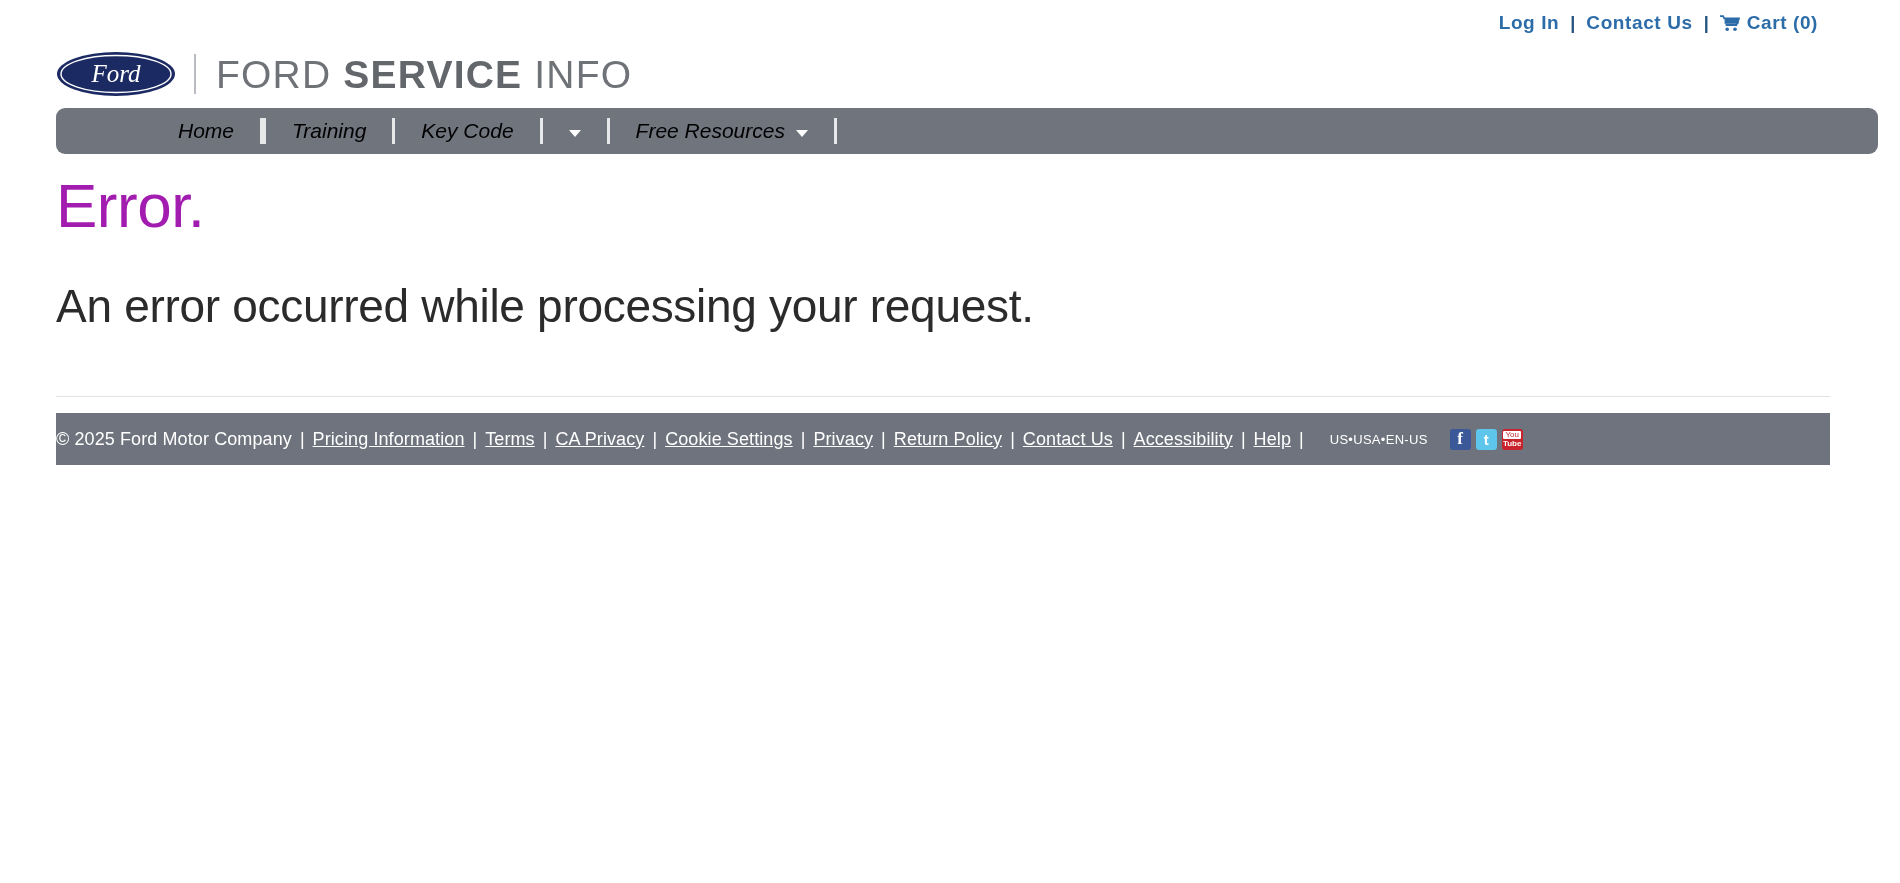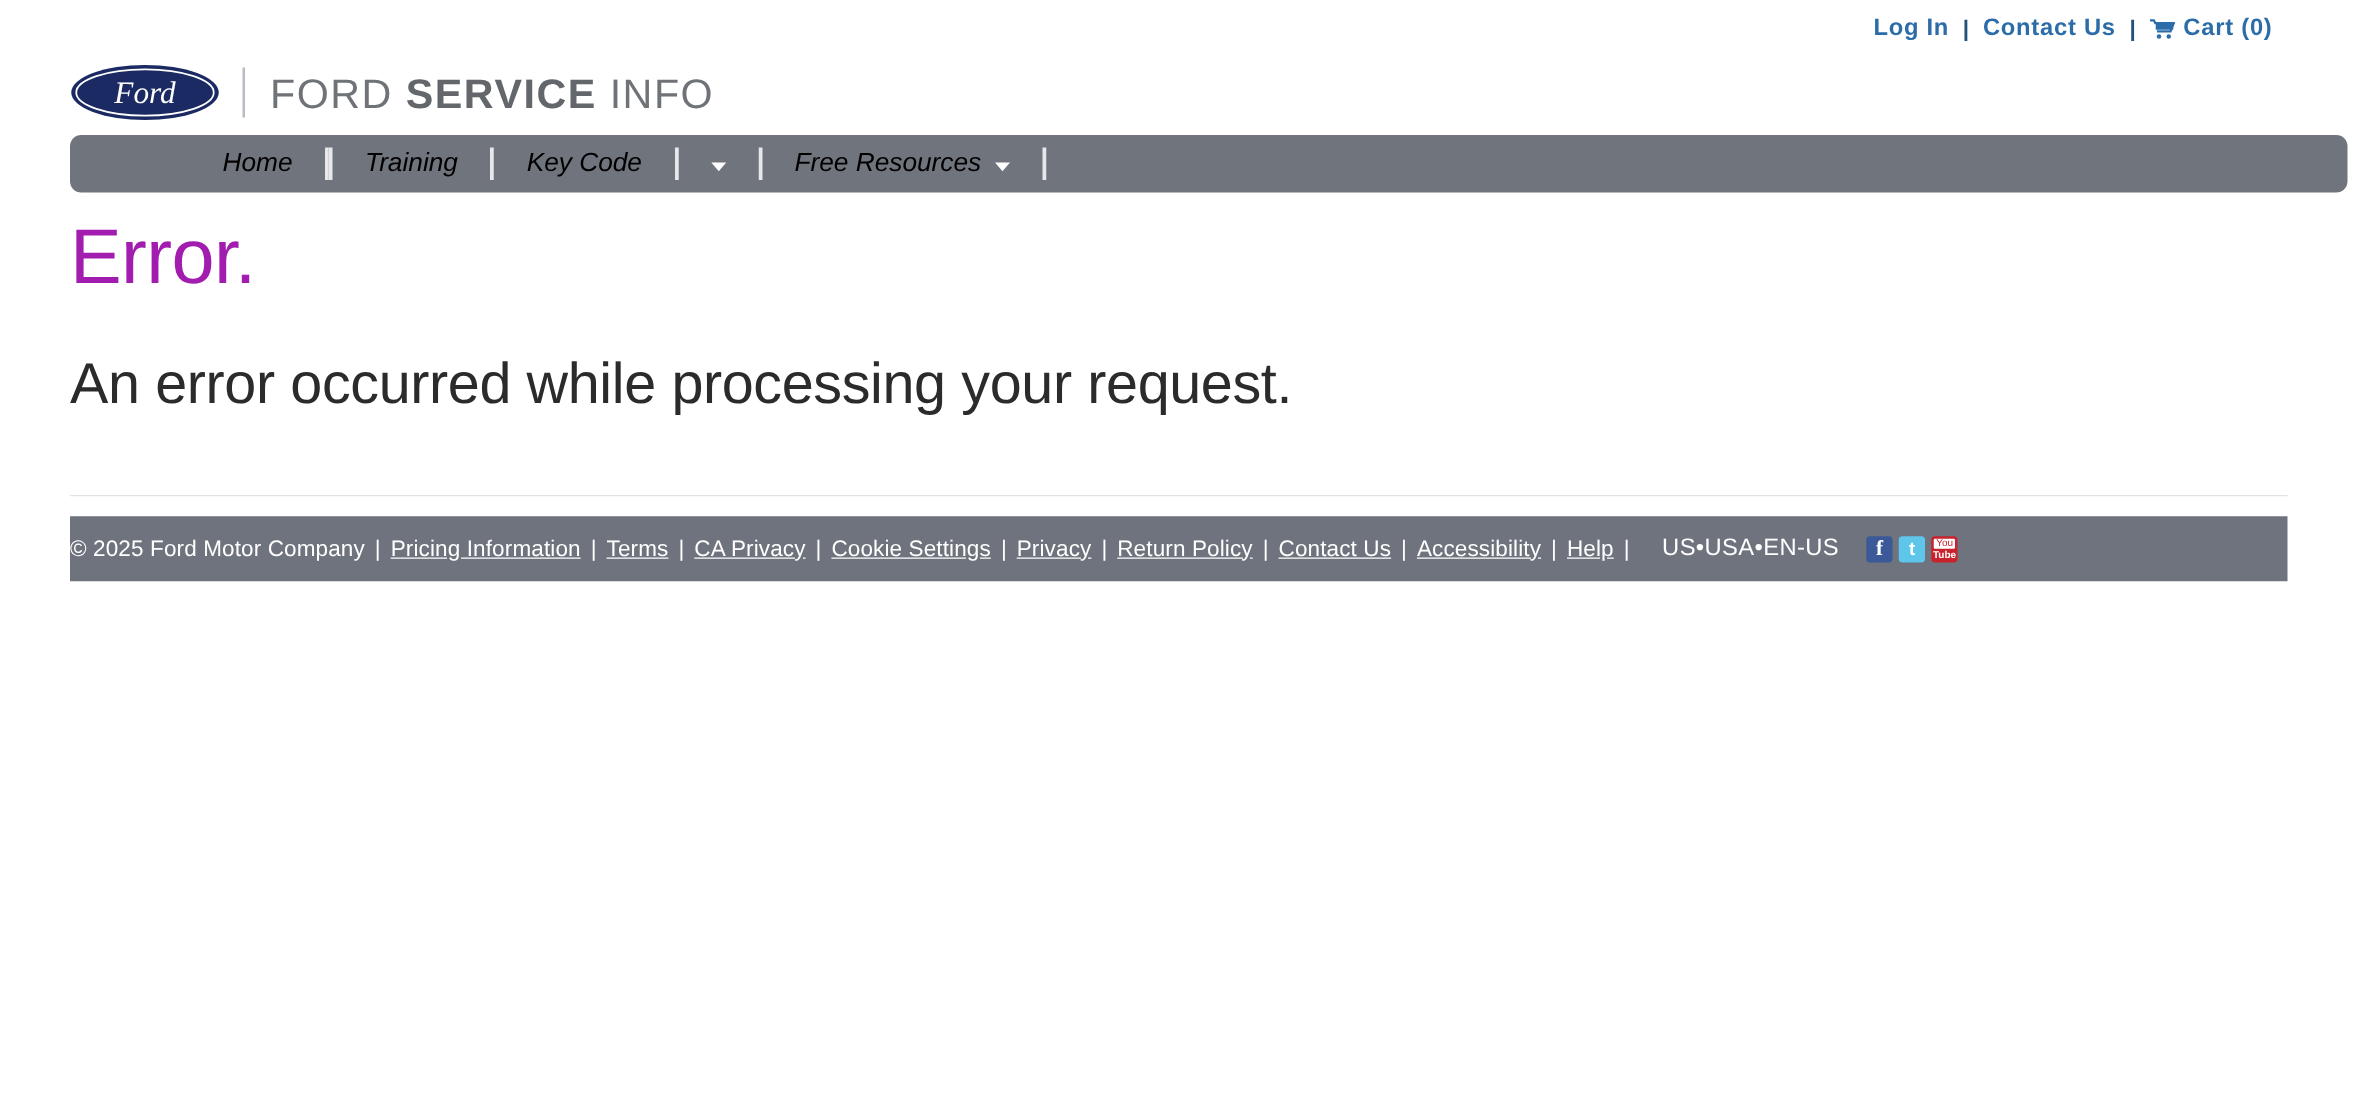--- a/index.html
+++ b/index.html
@@ -79,21 +79,21 @@
     position: relative;
   }
   .logo-divider {
     width: 2px;
     height: 40px;
     background: #b9bcc2;
     margin: 0 20px 0 18px;
     flex: none;
   }
   .logo-text {
-    font-size: 33px;
+    font-size: 39px;
     letter-spacing: 1.2px;
     color: #6f7277;
     white-space: nowrap;
     font-weight: 400;
     line-height: 1;
   }
   .logo-text .bold { font-weight: bold; color: #63666b; }
 
   
   .nav-bar {
@@ -197,21 +197,21 @@
     letter-spacing: 0.1px;
   }
   .foot-sep {
     color: #ffffff;
     font-size: 18px;
     margin: 0 8px;
     user-select: none;
   }
   .foot-locale {
     color: #ffffff;
-    font-size: 19px;
+    font-size: 13px;
     font-weight: 500;
     white-space: nowrap;
     margin-left: 18px;
     letter-spacing: 0.3px;
   }
   .social-wrap {
     display: inline-flex;
     align-items: center;
     gap: 5px;
     margin-left: 22px;

